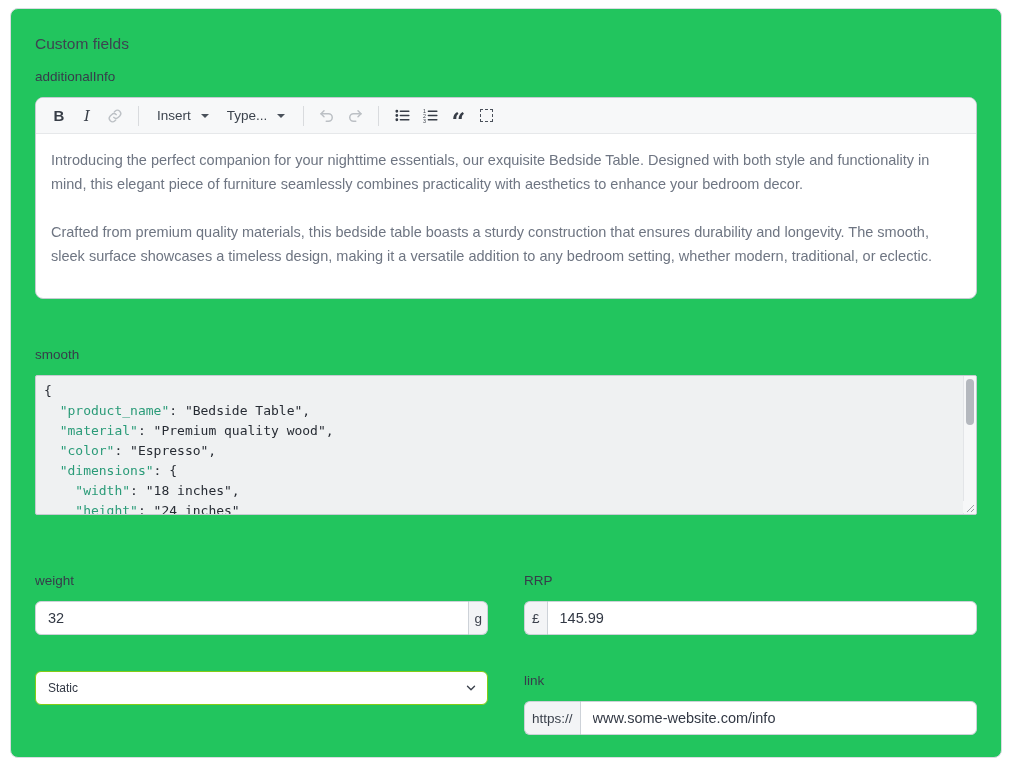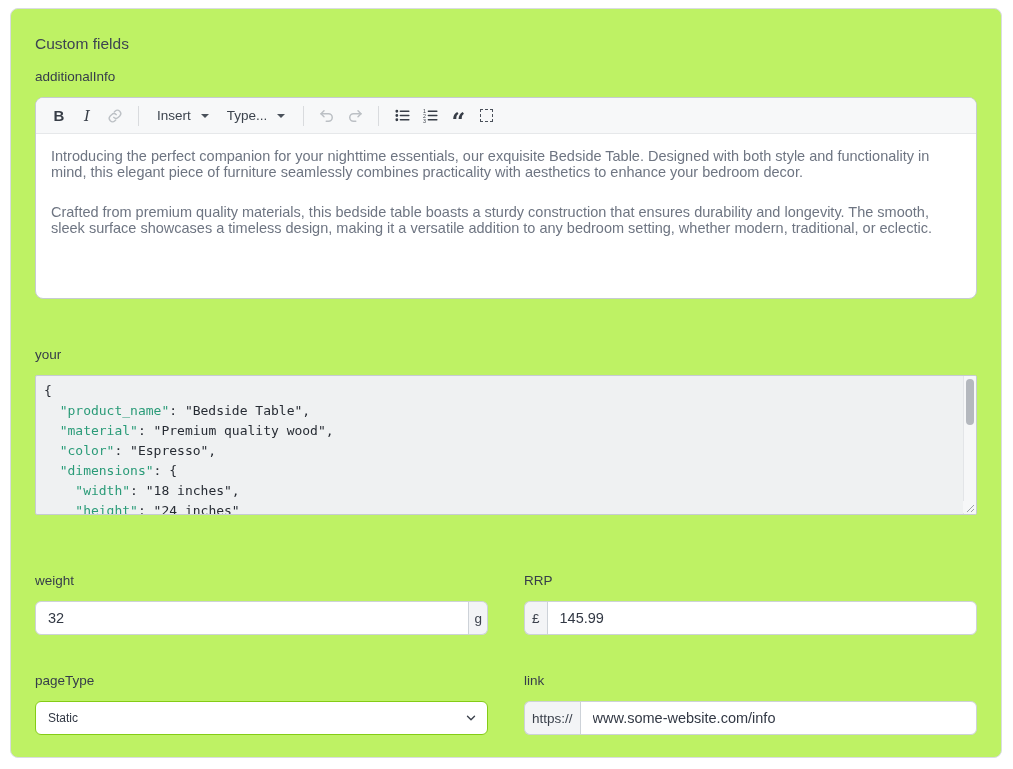--- a/index.html
+++ b/index.html
@@ -1,21 +1,21 @@
 <!DOCTYPE html>
 <html><head>
 <meta charset="utf-8">
 <style>
   * { box-sizing: border-box; margin: 0; padding: 0; }
   html, body { background: #ffffff; font-family: "Liberation Sans", sans-serif; }
   body { width: 1013px; height: 769px; overflow: hidden; }
 
   .card {
     position: absolute; left: 10px; top: 8px; width: 992px; height: 750px;
-    background: #bef264; border: 1px solid #d9dce1; border-radius: 8px;
+    background: #22c55e; border: 1px solid #d9dce1; border-radius: 8px;
     padding: 24px 24px 26px 24px;
   }
 
   .card-title { font-size: 15.5px; font-weight: 400; color: #3d4451; line-height: 22px; }
 
   .field-label { display: block; font-size: 13.5px; color: #363d4a; line-height: 20px; margin-bottom: 10px; }
 
   .section-additional { margin-top: 12px; }
 
   
@@ -33,21 +33,21 @@
   .tb-bold { font-weight: 700; font-size: 15px; }
   .tb-italic { font-family: "DejaVu Serif", serif; font-style: italic; font-size: 15px; }
   .tb-sep { width: 1px; height: 20px; background: #d9dbde; margin: 0 8px; }
   .tb-drop { display: inline-flex; align-items: center; gap: 10px; font-size: 13.5px; color: #3c434d; padding: 0 8px; }
   .caret-down { width: 0; height: 0; border-left: 4px solid transparent; border-right: 4px solid transparent; border-top: 4.5px solid #4a515b; }
   .tb-quote { font-family: "DejaVu Serif", serif; font-weight: 700; font-size: 24px; line-height: 10px; padding-top: 12px; }
   .tb-dashed-square { width: 13px; height: 13px; border: 1px dashed #4a505a; }
   .tb-btn svg { display: block; }
 
   .rte-content { min-height: 164px; padding: 14px 15px; }
-  .rte-content p { font-size: 14.5px; line-height: 16px; color: #6e7582; margin-bottom: 24px; }
+  .rte-content p { font-size: 14.5px; line-height: 24px; color: #6e7582; margin-bottom: 24px; }
   .rte-content p:last-child { margin-bottom: 0; }
 
   
   .section-specs { margin-top: 46px; }
   .code-wrap {
     position: relative; height: 140px; background: #eff1f2;
     border: 1px solid #c6cbd2; border-radius: 2px; overflow: hidden;
   }
   .code-inner { padding: 5px 20px 0 8px; }
   .code-line { font-family: "DejaVu Sans Mono", monospace; font-size: 13px; line-height: 20px; color: #272c34; white-space: pre; }
@@ -171,21 +171,21 @@
         </button>
       </div>
       <div class="rte-content">
           <p>Introducing the perfect companion for your nighttime essentials, our exquisite Bedside Table. Designed with both style and functionality in mind, this elegant piece of furniture seamlessly combines practicality with aesthetics to enhance your bedroom decor.</p>
           <p>Crafted from premium quality materials, this bedside table boasts a sturdy construction that ensures durability and longevity. The smooth, sleek surface showcases a timeless design, making it a versatile addition to any bedroom setting, whether modern, traditional, or eclectic.</p>
         </div>
     </div>
   </div>
 
   <div class="section-specs">
-    <label class="field-label">your</label>
+    <label class="field-label">smooth</label>
     <div class="code-wrap">
       <div class="code-inner">
           <div class="code-line"><span>{</span><span class="key"></span><span></span></div>
           <div class="code-line"><span>  </span><span class="key">"product_name"</span><span>: "Bedside Table",</span></div>
           <div class="code-line"><span>  </span><span class="key">"material"</span><span>: "Premium quality wood",</span></div>
           <div class="code-line"><span>  </span><span class="key">"color"</span><span>: "Espresso",</span></div>
           <div class="code-line"><span>  </span><span class="key">"dimensions"</span><span>: {</span></div>
           <div class="code-line"><span>    </span><span class="key">"width"</span><span>: "18 inches",</span></div>
           <div class="code-line"><span>    </span><span class="key">"height"</span><span>: "24 inches"</span></div>
         </div>
@@ -213,21 +213,20 @@
 
     <div>
       <label class="field-label">RRP</label>
       <div class="input-group">
         <span class="addon addon-prefix">£</span>
         <input class="text-input group-last" type="text" value="145.99" style="">
       </div>
     </div>
 
     <div>
-      <label class="field-label">pageType</label>
       <div class="select-wrap">
         <select class="select-input">
           <option>Static</option>
         </select>
         <span class="select-chevron">
           <svg width="14" height="14" viewBox="0 0 24 24" fill="none" stroke="#3b414c" stroke-width="2.4" stroke-linecap="round" stroke-linejoin="round">
             <polyline points="6 9 12 15 18 9"></polyline>
           </svg>
         </span>
       </div>

